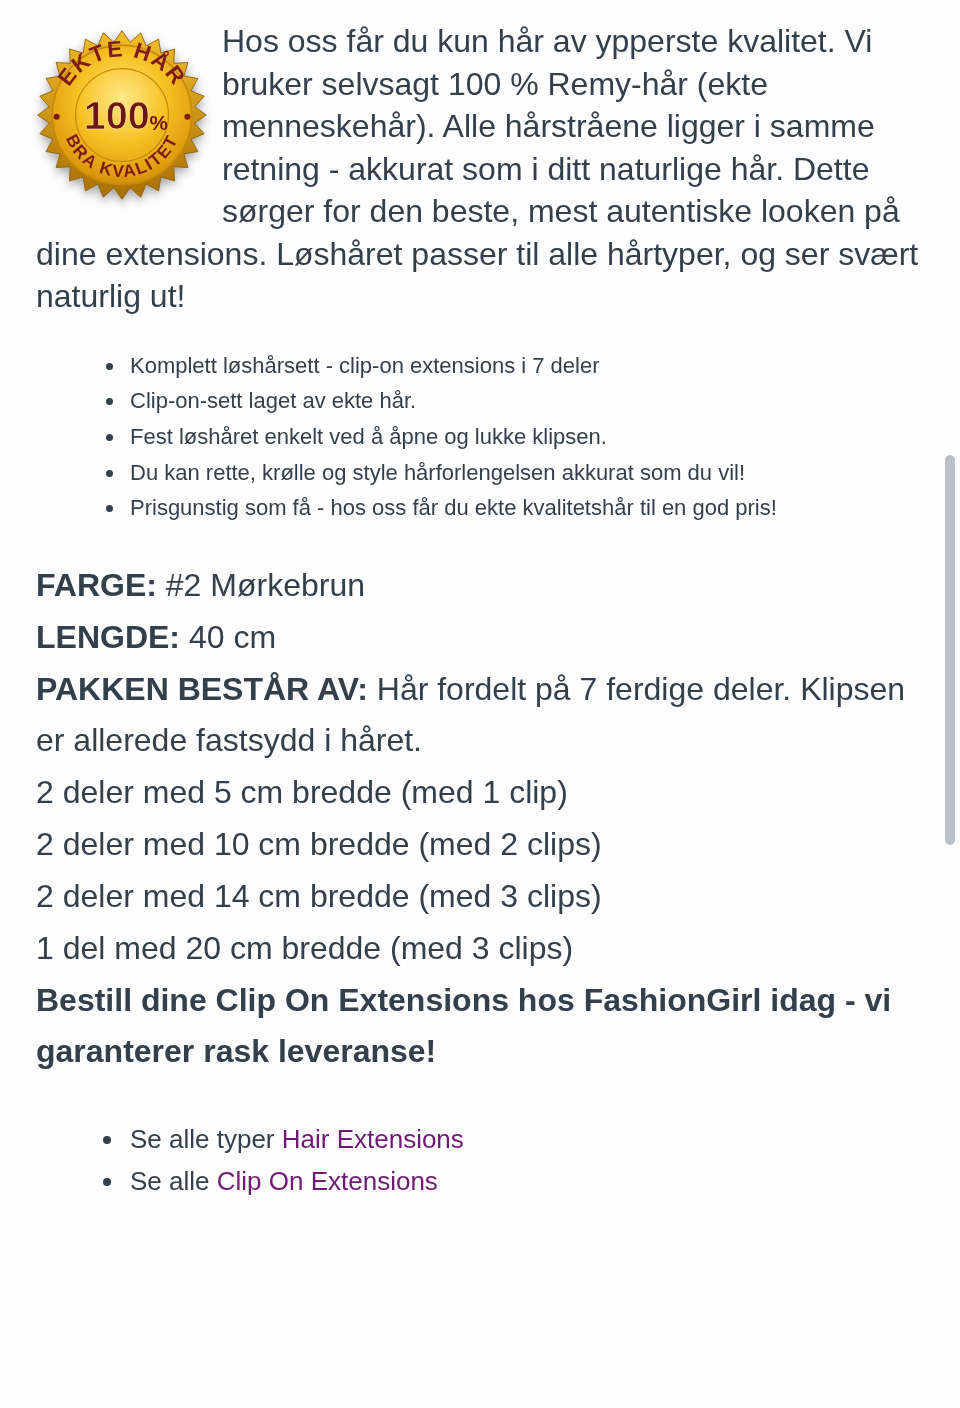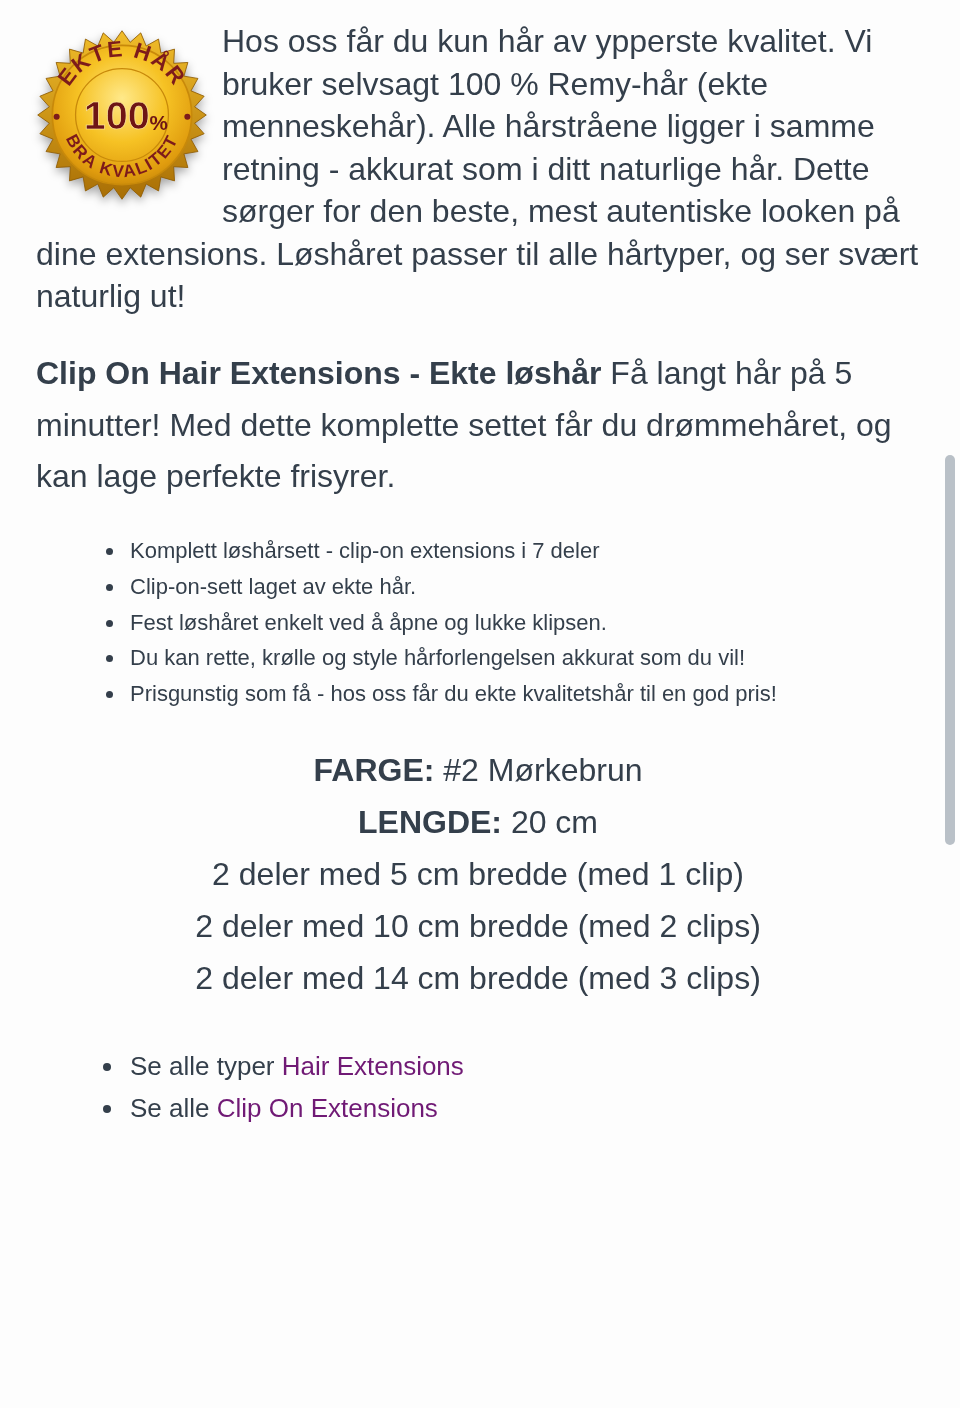--- a/index.html
+++ b/index.html
@@ -34,21 +34,21 @@
   }
   b,strong{font-weight:700;}
   ul.features{
     margin:0 0 34px 0;
     padding:0 0 0 90px;
     line-height:1.62;
     font-size:22px;
   }
   ul.features li{margin:0;padding-left:4px;}
   .specs{line-height:1.62;font-size:26px;margin:0;}
-  .specs .line{line-height:1.62;text-align:center;}
+  .specs .line{line-height:1.62;}
   ul.bottom-links{
     margin:40px 0 0 0;
     padding:0 0 0 90px;
     line-height:1.62;
     font-size:26px;
   }
   ul.bottom-links li{margin:0;padding-left:4px;}
   a.text-link{color:#701a75;text-decoration:none;cursor:pointer;}
   .scrollbar-thumb{
     position:absolute;
@@ -90,39 +90,41 @@
       <text font-size="20" font-weight="bold" fill="#7d1b1b" letter-spacing="2">
         <textPath href="#botArc" startOffset="50%" text-anchor="middle">BRA KVALITET</textPath>
       </text>
       <text x="94" y="116" font-size="46" font-weight="bold" fill="#6e1515" text-anchor="middle" stroke="#ffe9a0" stroke-width="0.8">100</text>
       <text x="132" y="118" font-size="24" font-weight="bold" fill="#6e1515">%</text>
     </svg>
   </div>
 
   <p class="intro">Hos oss får du kun hår av ypperste kvalitet. Vi bruker selvsagt 100 % Remy-hår (ekte menneskehår). Alle hårstråene ligger i samme retning - akkurat som i ditt naturlige hår. Dette sørger for den beste, mest autentiske looken på dine extensions. Løshåret passer til alle hårtyper, og ser svært naturlig ut!</p>
 
-  <p class="para"><b>Clip On Hair Extensions - Ekte løshår</b><span> Få langt hår på 5 minutter! Med dette komplette settet får du drømmehåret, og kan lage perfekte frisyrer.</span></p>
 
   <ul class="features">
     <li>Komplett løshårsett - clip-on extensions i 7 deler</li>
     <li>Clip-on-sett laget av ekte hår.</li>
     <li>Fest løshåret enkelt ved å åpne og lukke klipsen.</li>
     <li>Du kan rette, krølle og style hårforlengelsen akkurat som du vil!</li>
     <li>Prisgunstig som få - hos oss får du ekte kvalitetshår til en god pris!</li>
   </ul>
 
   <div class="specs">
     <div class="line"><b>FARGE:</b><span> #2 Mørkebrun</span></div>
-    <div class="line"><b>LENGDE:</b><span> 20 cm</span></div>
+    <div class="line"><b>LENGDE:</b><span> 40 cm</span></div>
+    <div class="line"><b>PAKKEN BESTÅR AV:</b><span> Hår fordelt på 7 ferdige deler. Klipsen er allerede fastsydd i håret.</span></div>
 
     <div class="line">2 deler med 5 cm bredde (med 1 clip)</div>
     <div class="line">2 deler med 10 cm bredde (med 2 clips)</div>
     <div class="line">2 deler med 14 cm bredde (med 3 clips)</div>
+    <div class="line">1 del med 20 cm bredde (med 3 clips)</div>
 
 
+    <div class="line"><b>Bestill dine Clip On Extensions hos FashionGirl idag - vi garanterer rask leveranse!</b></div>
   </div>
 
   <ul class="bottom-links">
     <li><span>Se alle typer </span><a class="text-link">Hair Extensions</a></li>
     <li><span>Se alle </span><a class="text-link">Clip On Extensions</a></li>
   </ul>
 
 </div>
 
 <div class="scrollbar-thumb"></div>

